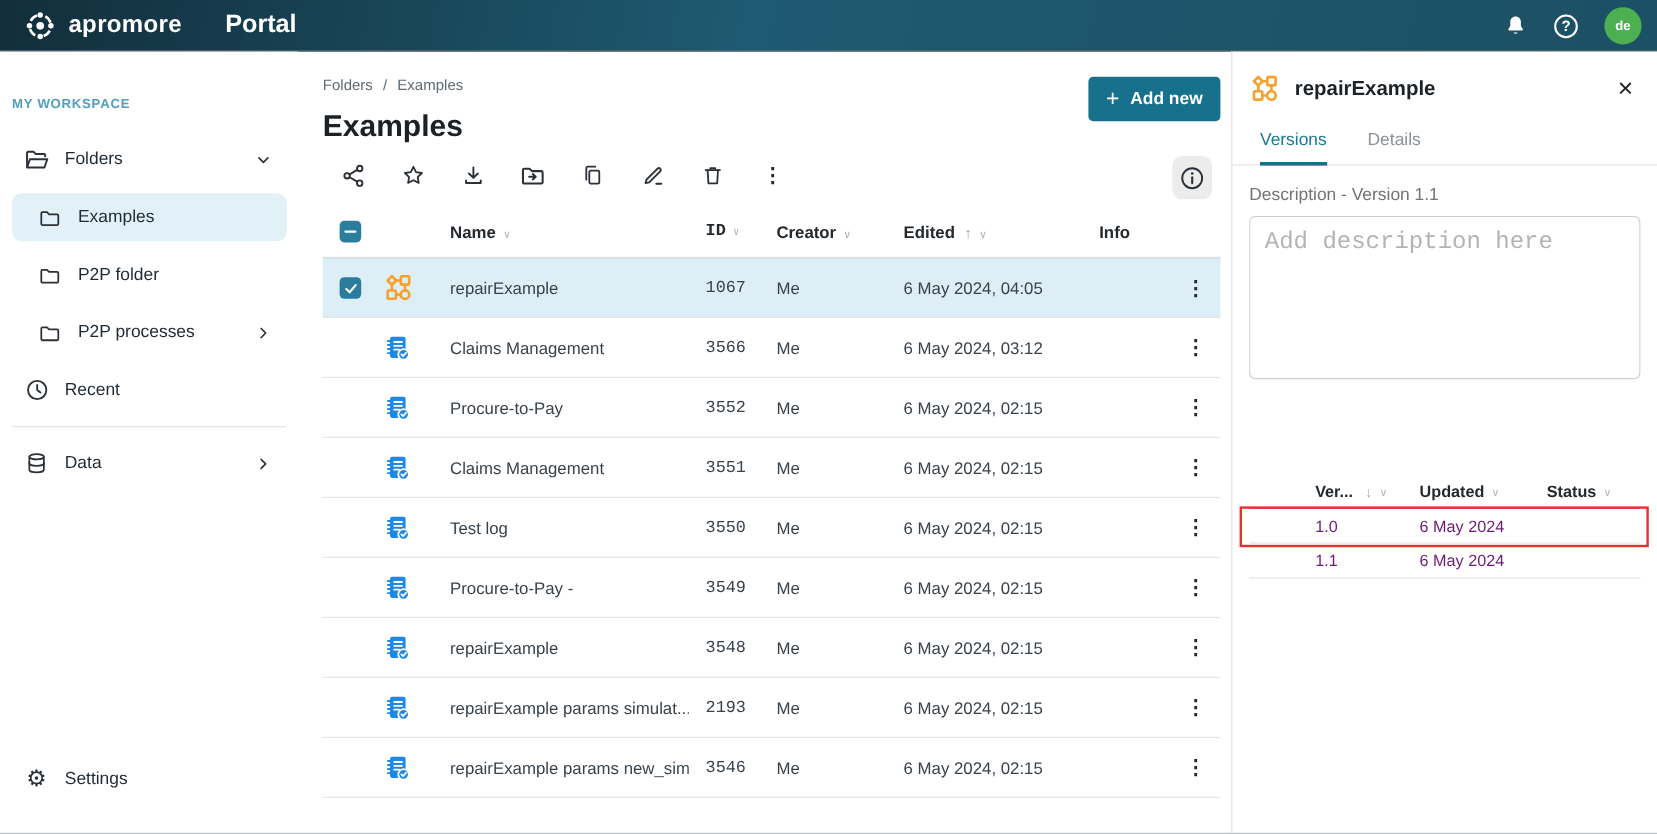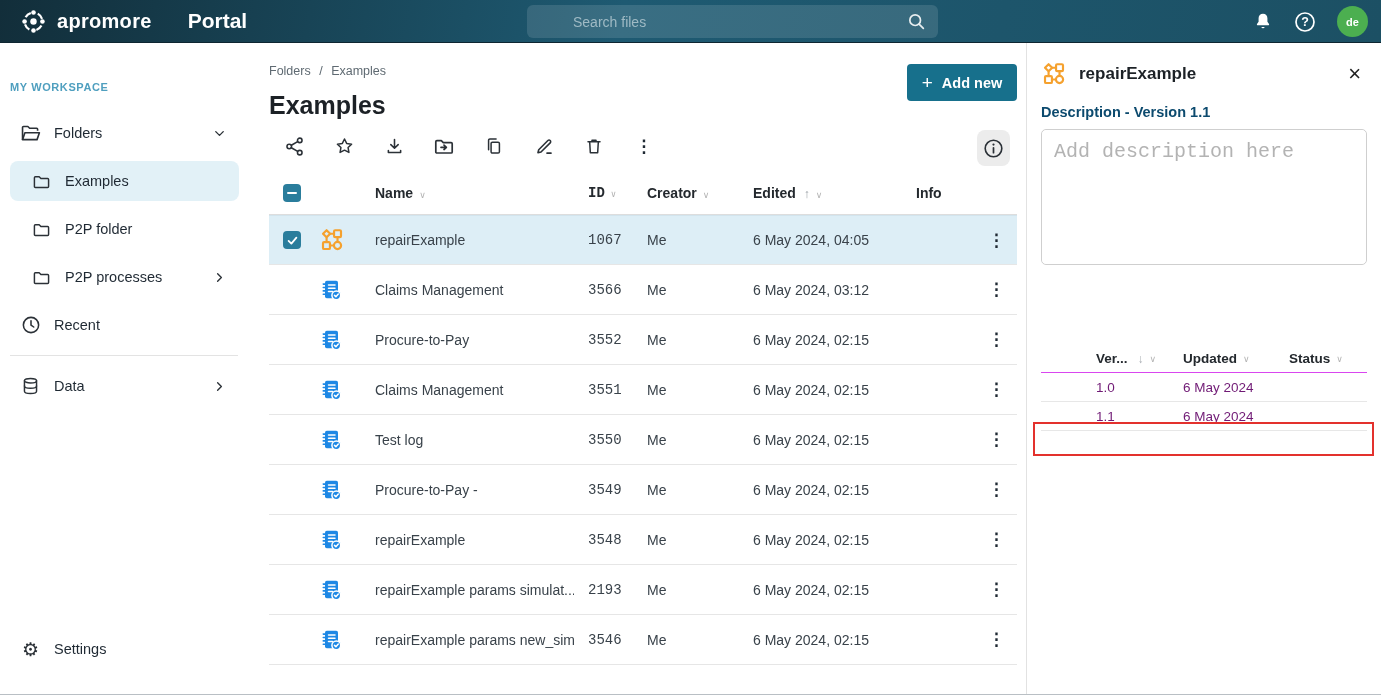--- a/index.html
+++ b/index.html
@@ -104,21 +104,21 @@
   .rpanel {
     position:absolute; left:1026px; top:43px; width:355px; bottom:0;
     background:#fff; border-left:1px solid #e2e2e2;
   }
   .rp-header { display:flex; align-items:center; padding:18px 20px 0 14px; }
   .rp-title { margin-left:12px; font-size:17px; font-weight:700; color:#1c2126; }
   .rp-close { margin-left:auto; font-size:22px; color:#222; cursor:pointer; line-height:1; }
   .rp-tabs { display:flex; gap:34px; padding-left:23px; margin-top:22px; border-bottom:1px solid #e4e4e4; }
   .rp-tab { font-size:14.5px; color:#8a9198; padding-bottom:10px; cursor:pointer; border-bottom:3px solid transparent; margin-bottom:-1px; }
   .rp-tab.active { color:#177a96; border-bottom-color:#17708c; }
-  .desc-h { margin:17px 14px 0; font-size:14.5px; font-weight:700; color:#0c4a6e; }
+  .desc-h { margin:17px 14px 0; font-size:14.5px; font-weight:400; color:#737373; }
   .desc-box { margin:9px 14px 0; height:136px; border:1px solid #cfcfcf; border-radius:5px; }
   .desc-box textarea {
     width:100%; height:100%; border:none; outline:none; resize:none;
     padding:10px 12px; font-size:20px; color:#ef4444; border-radius:5px;
     font-family:Liberation Mono, monospace;
   }
   .desc-box textarea::placeholder { color:#b3b3b3; }
   .vtable { margin:80px 14px 0; }
   .vrow { display:flex; align-items:center; height:29px; font-size:13.5px; color:#701a75; border-bottom:1px solid #e7e7e7; }
   .vrow.vhead { height:28px; font-weight:700; color:#24292e; border-bottom:1px solid #d946ef; }
@@ -146,29 +146,20 @@
         <circle cx="13" cy="4.4" r="2.2" fill="#fff"></circle>
         <circle cx="13" cy="21.6" r="2.2" fill="#fff"></circle>
         <circle cx="4.4" cy="13" r="2.2" fill="#fff"></circle>
         <circle cx="21.6" cy="13" r="2.2" fill="#fff"></circle>
       </svg>
     </span>
     <span class="brand-name">apromore</span>
   </div>
   <span class="app-name">Portal</span>
 
-  <div class="search">
-    <input type="text" placeholder="Search files" style="">
-    <span>
-      <svg width="19" height="19" viewBox="0 0 20 20" fill="none" stroke="#e8eef0" stroke-width="1.8" stroke-linecap="round">
-        <circle cx="8.6" cy="8.6" r="5.6"></circle>
-          <path d="M13 13l4.2 4.2"></path>
-      </svg>
-    </span>
-  </div>
 
   <div class="header-right">
     <span>
       <svg width="20" height="21" viewBox="0 0 24 24">
         <path d="M12 2.8c-3.2 0-5.3 2.3-5.3 5.3v4.2l-1.9 2.8c-.4.6 0 1.5 1 1.5h12.4c1 0 1.4-.9 1-1.5l-1.9-2.8V8.1c0-3-2.1-5.3-5.3-5.3z" fill="#fff"></path>
         <path d="M10 18.6a2.1 2.1 0 0 0 4 0z" fill="#fff"></path>
       </svg>
     </span>
     <span>
       <svg width="22" height="22" viewBox="0 0 22 22">
@@ -560,20 +551,24 @@
         <rect x="13.9" y="3" width="6.4" height="6.4" rx="1"></rect>
         <rect x="3.7" y="13.9" width="6.4" height="6.4" rx="1"></rect>
         <circle cx="17.1" cy="17.1" r="3.3"></circle>
         <path d="M10.3 6.2h3.6M7 9.5v4.4M17.1 9.4v4.4M10.1 17.1h3.7"></path>
       </svg>
     </span>
     <span class="rp-title">repairExample</span>
     <span class="rp-close">×</span>
   </div>
 
+  <div class="rp-tabs">
+    <span class="rp-tab active">Versions</span>
+    <span class="rp-tab">Details</span>
+  </div>
 
   <div class="desc-h">Description - Version 1.1</div>
 
   <div class="desc-box">
     <textarea placeholder="Add description here" style=""></textarea>
   </div>
 
   <div class="vtable">
     <div class="vrow vhead">
       <div class="v-col1">

